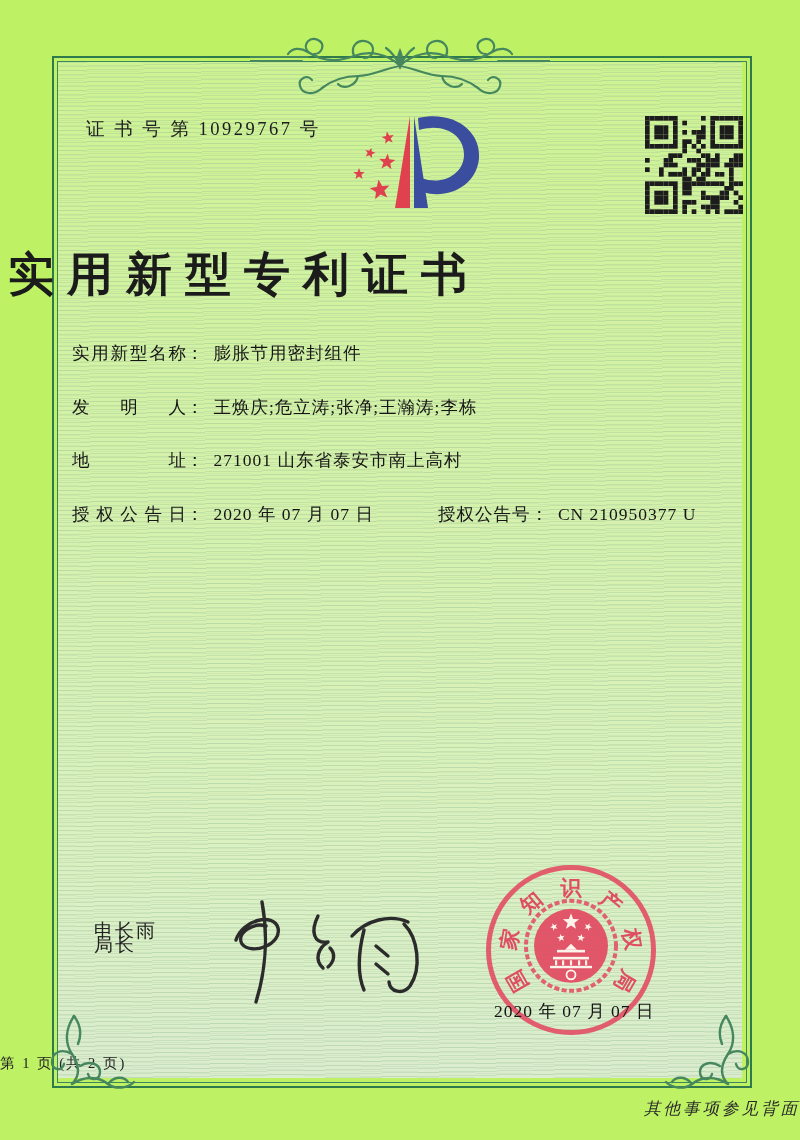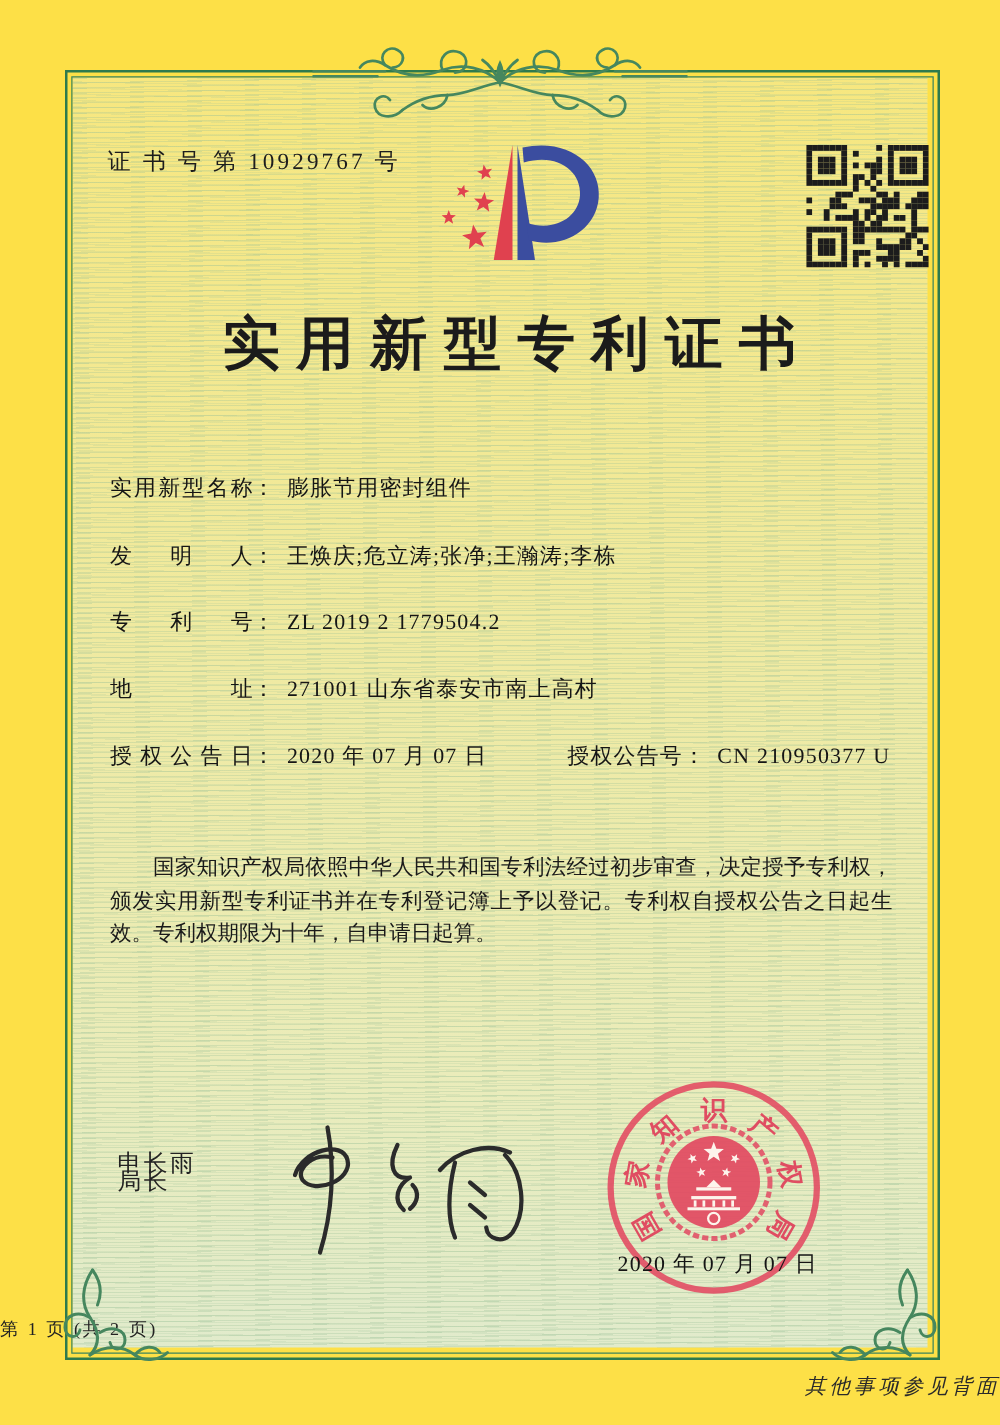--- a/index.html
+++ b/index.html
@@ -1,40 +1,40 @@
 <!DOCTYPE html>
 <html><head>
 <meta charset="utf-8">
 <style>
   html,body{margin:0;padding:0;}
   body{background:#e9e9e9;font-family:"Liberation Serif","DejaVu Serif",serif;}
-  .page{position:relative;width:800px;height:1140px;margin:0 auto;background:#fde047;overflow:hidden;}
+  .page{position:relative;width:800px;height:1140px;margin:0 auto;background:#bef264;overflow:hidden;}
 
   
   .border-box{position:absolute;left:52px;top:56px;width:696px;height:1028px;border:2.5px solid #2e7a4d;z-index:2;}
   .border-inner{position:absolute;left:3px;top:3px;right:3px;bottom:3px;border:1px solid #3d855c;}
 
   
   .guilloche{position:absolute;left:58px;top:62px;width:684px;height:1016px;z-index:1;
     background:
       repeating-linear-gradient(179deg, rgba(150,190,150,0.30) 0 1px, rgba(255,255,255,0) 1px 4px),
       repeating-linear-gradient(181deg, rgba(150,190,150,0.18) 0 1px, rgba(255,255,255,0) 1px 5px),
       linear-gradient(180deg, rgba(235,244,232,.35) 0%, rgba(228,240,224,.75) 78%, rgba(222,236,218,.9) 100%);}
 
   .content{position:absolute;inset:0;z-index:3;}
 
   .cert-no{position:absolute;left:86px;top:116px;font-size:18.5px;letter-spacing:2.5px;color:#1d1d1d;}
 
   .logo{position:absolute;left:333px;top:110px;width:152px;height:128px;}
   .qr{position:absolute;left:645px;top:116px;width:98px;height:98px;}
 
-  .title{position:absolute;left:0;top:244px;width:100%;text-align:center;
-    font-size:46px;font-weight:600;letter-spacing:13px;padding-left:28px;box-sizing:border-box;color:#1b1b1b;}
-
-  .fields{position:absolute;left:88px;top:341px;width:630px;font-size:17.5px;color:#151515;margin-top:37px;}
+  .title{position:absolute;left:0;top:244px;width:100%;
+    font-size:46px;font-weight:600;letter-spacing:13px;padding-left:8px;box-sizing:border-box;color:#1b1b1b;}
+
+  .fields{position:absolute;left:72px;top:341px;width:630px;font-size:17.5px;color:#151515;}
   .frow{margin-bottom:29.5px;white-space:nowrap;}
   .flabel{display:inline-block;width:114px;text-align:justify;text-align-last:justify;vertical-align:bottom;}
   .fcolon{display:inline-block;margin-right:10px;}
   .fvalue{letter-spacing:1px;}
   .grant2{margin-left:64px;}
   .grant2 .flabel{width:auto;text-align-last:auto;letter-spacing:1px;}
 
   .paras{position:absolute;left:88px;top:681px;width:626px;font-size:17.2px;line-height:26.5px;
     color:#1a1a1a;text-align:justify;font-style:normal;}
   .paras p{margin:0 0 4px 0;text-indent:2em;}
@@ -352,32 +352,28 @@
     <div class="title">实用新型专利证书</div>
 
     <div class="fields">
       <div class="frow">
         <span class="flabel">实用新型名称</span><span class="fcolon">：</span><span class="fvalue">膨胀节用密封组件</span>
       </div>
       <div class="frow">
         <span class="flabel">发明人</span><span class="fcolon">：</span><span class="fvalue">王焕庆;危立涛;张净;王瀚涛;李栋</span>
       </div>
       <div class="frow">
-        <span class="flabel">专利号</span><span class="fcolon">：</span><span class="fvalue">ZL 2019 2 1779504.2</span>
-      </div>
-      <div class="frow">
         <span class="flabel">地址</span><span class="fcolon">：</span><span class="fvalue">271001 山东省泰安市南上高村</span>
       </div>
       <div class="frow">
         <span class="flabel">授权公告日</span><span class="fcolon">：</span><span class="fvalue">2020 年 07 月 07 日</span><span class="grant2"><span class="flabel">授权公告号</span><span class="fcolon">：</span><span class="fvalue">CN 210950377 U</span></span>
       </div>
     </div>
 
     <div class="paras">
-      <p>国家知识产权局依照中华人民共和国专利法经过初步审查，决定授予专利权，颁发实用新型专利证书并在专利登记簿上予以登记。专利权自授权公告之日起生效。专利权期限为十年，自申请日起算。</p>
     </div>
 
     <div class="sig-title">局长</div>
     <div class="sig-name">申长雨</div>
 
     <svg class="sig-script" viewBox="0 0 225 120">
       <g stroke="#2b2b2b" fill="none" stroke-width="3.4" stroke-linecap="round" stroke-linejoin="round">
         <path d="M18,50 C24,30 56,22 60,38 C64,54 34,66 24,54 C18,44 34,32 48,36"></path>
         <path d="M44,12 C50,44 48,80 38,112"></path>
         <path d="M100,26 C92,42 96,54 110,52 C100,58 96,70 105,78"></path>

